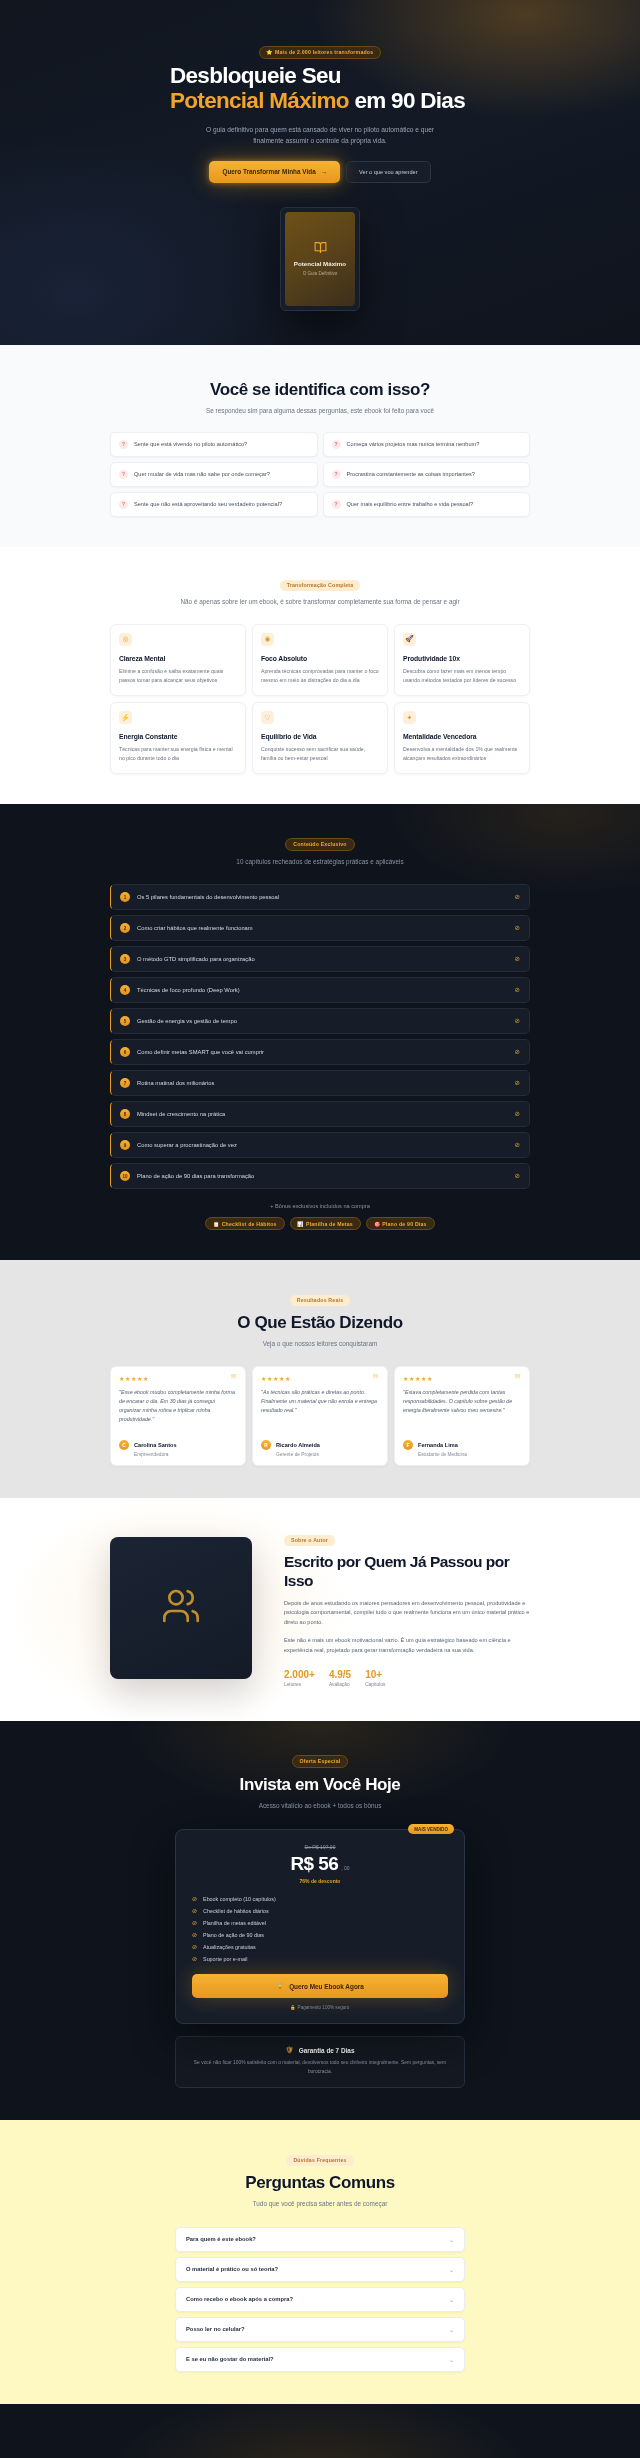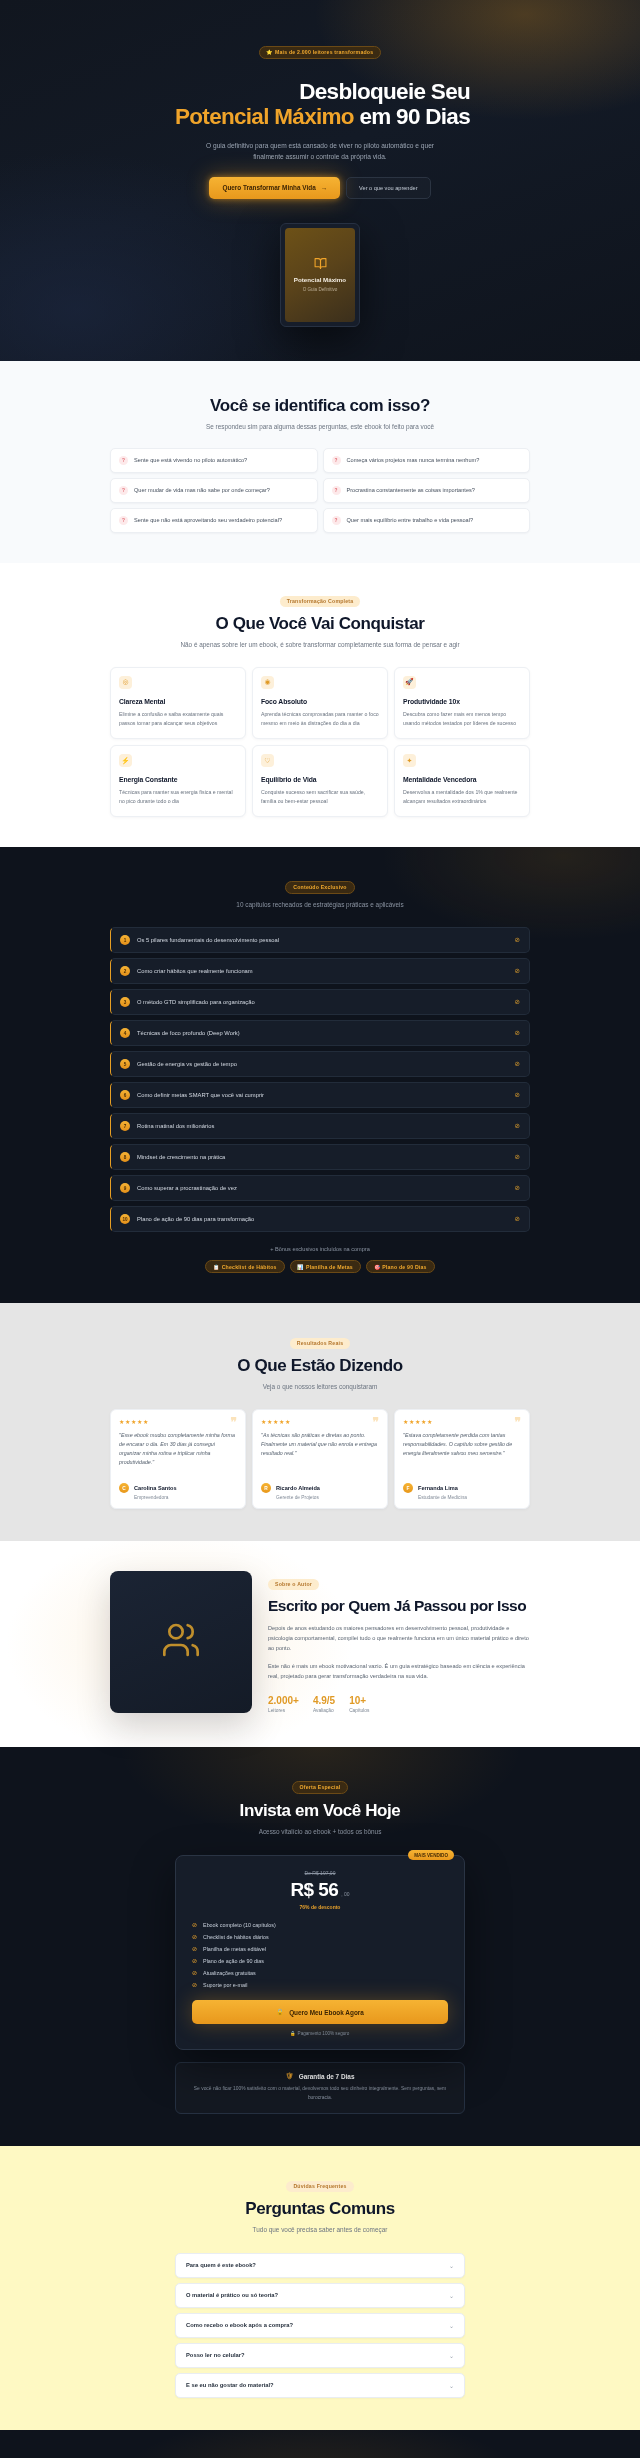--- a/index.html
+++ b/index.html
@@ -50,23 +50,23 @@
     position: relative;
     background:
       radial-gradient(ellipse 300px 150px at 82% 4%, rgba(210,140,30,.30), transparent 70%),
       radial-gradient(ellipse 340px 220px at 12% 86%, rgba(30,42,70,.55), transparent 72%),
       linear-gradient(160deg, #11161f 0%, #131a26 45%, #0f141d 100%);
     padding: 40px 0 34px;
     overflow: hidden;
   }
   .hero-badge-row { text-align: center; }
   h1.hero-title {
-    margin: 20px auto 0;
+    margin: 4px auto 0;
     width: 300px;
-    text-align: right;
+    text-align: left;
     color: #fff;
     font-size: 22.5px;
     line-height: 1.14;
     font-weight: bold;
     letter-spacing: -.7px;
   }
   h1.hero-title .accent { color: #f0a42a; }
   .hero-sub {
     width: 232px;
     margin: 10px auto 0;
@@ -245,21 +245,21 @@
     display: flex; align-items: center; justify-content: center;
   }
   .testi-name { font-size: 5.6px; font-weight: bold; }
   .testi-role { font-size: 4.8px; color: #808a97; margin-top: 1px; }
 
   
   .author {
     background: radial-gradient(ellipse 240px 160px at 28% 50%, #fdf3e3, #fff 72%);
     padding: 30px 0 34px;
   }
-  .author-grid { display: grid; grid-template-columns: 142px 1fr; gap: 16px; align-items: center; }
+  .author-grid { display: grid; grid-template-columns: 142px 1fr; gap: 32px; align-items: center; }
   .author-img {
     height: 142px;
     border-radius: 8px;
     background: linear-gradient(155deg,#1b2434,#141b27);
     display: flex; align-items: center; justify-content: center;
     box-shadow: 0 14px 34px rgba(15,23,42,.18);
   }
   h2.author-title { font-size: 15.5px; font-weight: bold; letter-spacing: -.5px; line-height: 1.2; margin-top: 7px; }
   .author-p { font-size: 5.6px; color: #5b6572; line-height: 1.78; margin-top: 8px; }
   .author-stats { display: flex; gap: 14px; margin-top: 13px; }
@@ -415,21 +415,20 @@
   </div>
       </div>
   </div>
 </section>
 
 <section class="benefits">
   <div class="wrap">
     <div class="center">
       <span class="pill light">Transformação Completa</span>
     </div>
-    <h2 class="sec-title">O Que Você Vai Conquistar</h2>
     <p class="sec-sub">Não é apenas sobre ler um ebook, é sobre transformar completamente sua forma de pensar e agir</p>
     <div class="ben-grid" id="ben-grid">
   <div class="ben-card">
     <span class="ben-ico">◎</span>
     <div class="ben-title">Clareza Mental</div>
     <div class="ben-desc">Elimine a confusão e saiba exatamente quais passos tomar para alcançar seus objetivos</div>
   </div>
   <div class="ben-card">
     <span class="ben-ico">◉</span>
     <div class="ben-title">Foco Absoluto</div>

